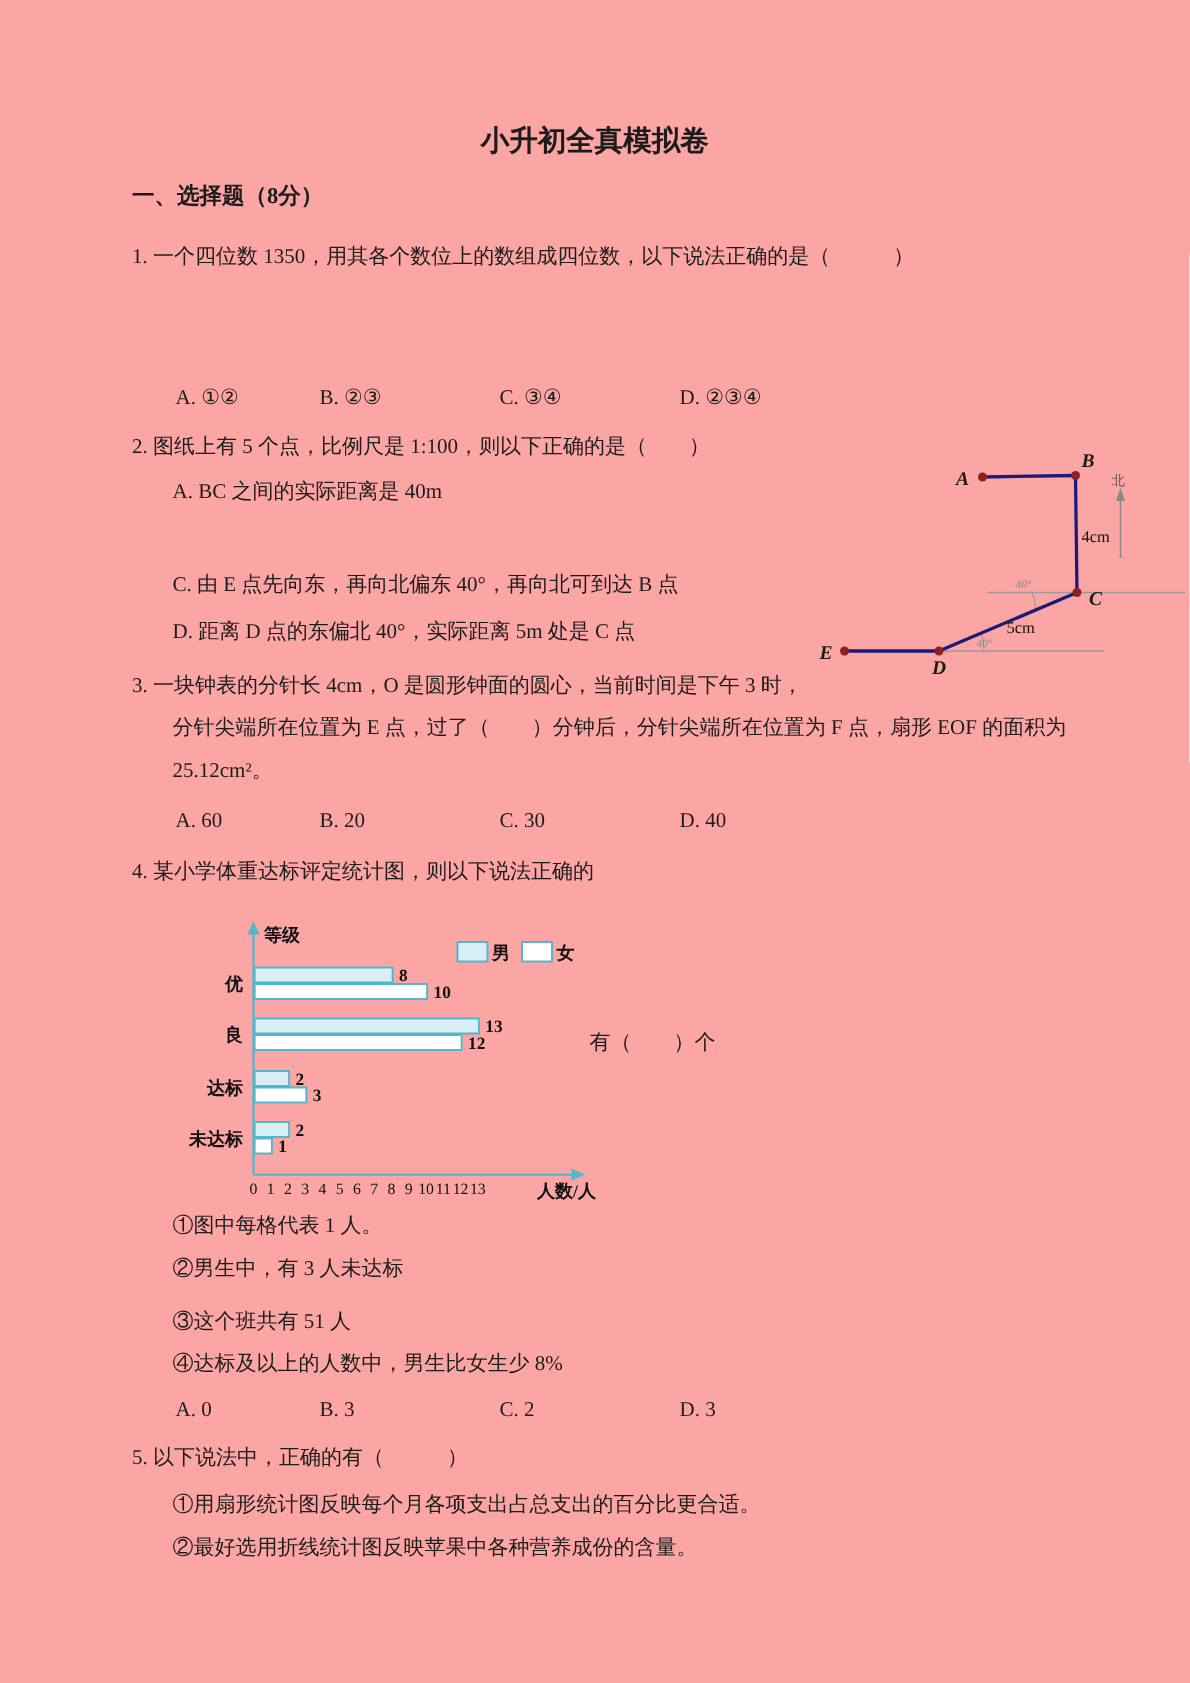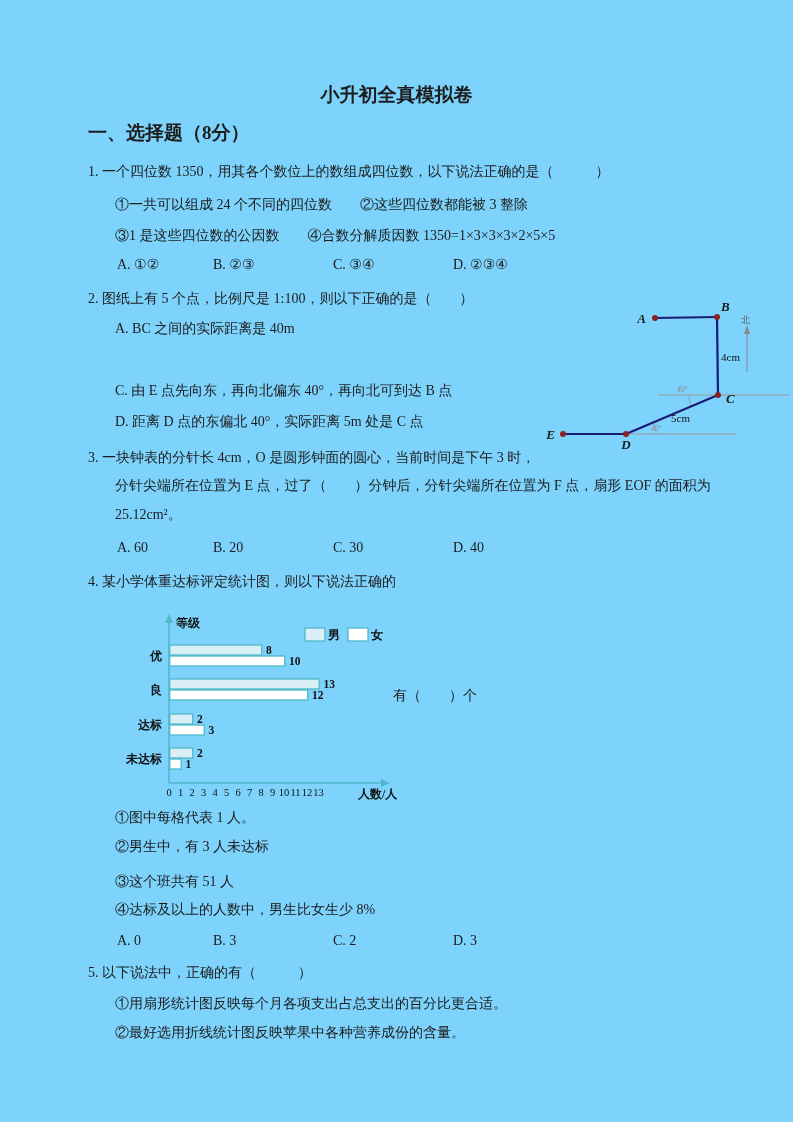--- a/index.html
+++ b/index.html
@@ -1,20 +1,20 @@
 <!DOCTYPE html>
 <html><head>
 <meta charset="utf-8">
 <style>
   html,body{margin:0;padding:0;background:#fff;}
-  #page{position:relative;width:793px;height:1122px;background:#7dd3fc;overflow:hidden;
+  #page{position:relative;width:793px;height:1122px;background:#fca5a5;overflow:hidden;
         font-family:"Liberation Serif","DejaVu Serif",serif;color:#1c1c1c;}
   .line{position:absolute;font-size:14px;line-height:1.2;white-space:pre;}
   .title{left:0;right:0;text-align:center;font-size:19px;font-weight:bold;}
-  .section{font-size:19px;font-weight:bold;font-family:Liberation Serif, serif;}
+  .section{font-size:15px;font-weight:bold;font-family:Liberation Serif, serif;}
   .optrow{position:absolute;left:0;top:0;width:793px;height:20px;}
   .opt{position:absolute;font-size:14px;white-space:pre;}
   .o1{left:117px}.o2{left:213px}.o3{left:333px}.o4{left:453px}
   svg text{font-family:"Liberation Serif","DejaVu Serif",serif;}
   .pt-lab{font-size:13px;font-weight:bold;font-style:italic;fill:#1a1a1a;}
   .len-lab{font-size:11px;fill:#111;}
   .ang-lab{font-size:7.5px;font-style:italic;fill:#8a8a8a;}
   .north-lab{font-size:9px;fill:#555;}
   .c-lab{font-size:12px;font-weight:bold;fill:#111;}
   .c-tick{font-size:10.5px;fill:#111;}
@@ -22,22 +22,20 @@
 </style>
 </head>
 <body>
 
 <div id="page">
 
   <div class="line title" style="top:84px">小升初全真模拟卷</div>
   <div class="line section" style="left:88px;top:122px">一、选择题（8分）</div>
 
   <div class="line" style="left:88px;top:164px">1. 一个四位数 1350，用其各个数位上的数组成四位数，以下说法正确的是（　　　）</div>
-  <div class="line" style="left:115px;top:197px">①一共可以组成 24 个不同的四位数　　②这些四位数都能被 3 整除</div>
-  <div class="line" style="left:115px;top:228px">③1 是这些四位数的公因数　　④合数分解质因数 1350=1×3×3×3×2×5×5</div>
   <div class="optrow" style="top:256px">
     <span class="opt o1">A. ①②</span>
     <span class="opt o2">B. ②③</span>
     <span class="opt o3">C. ③④</span>
     <span class="opt o4">D. ②③④</span>
   </div>
 
   <div class="line" style="left:88px;top:291px">2. 图纸上有 5 个点，比例尺是 1:100，则以下正确的是（　　）</div>
   <div class="line" style="left:115px;top:321px">A. BC 之间的实际距离是 40m</div>
   <div class="line" style="left:115px;top:383px">C. 由 E 点先向东，再向北偏东 40°，再向北可到达 B 点</div>

